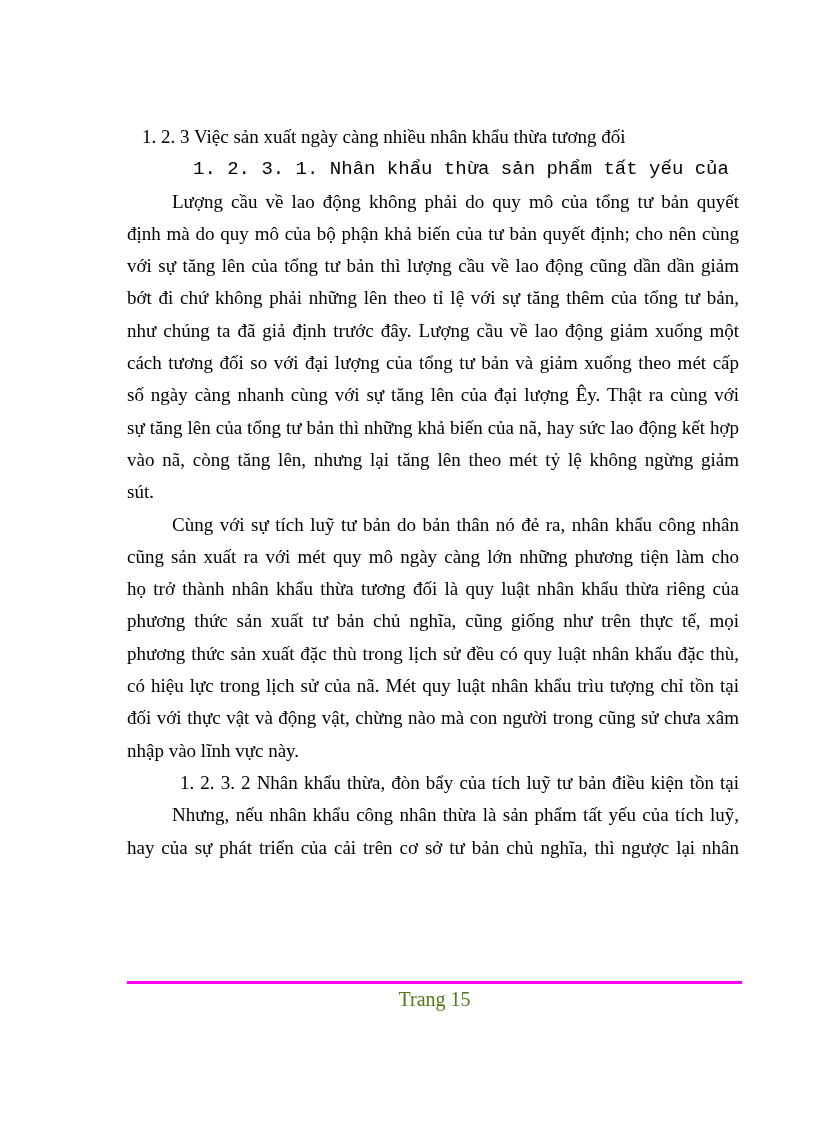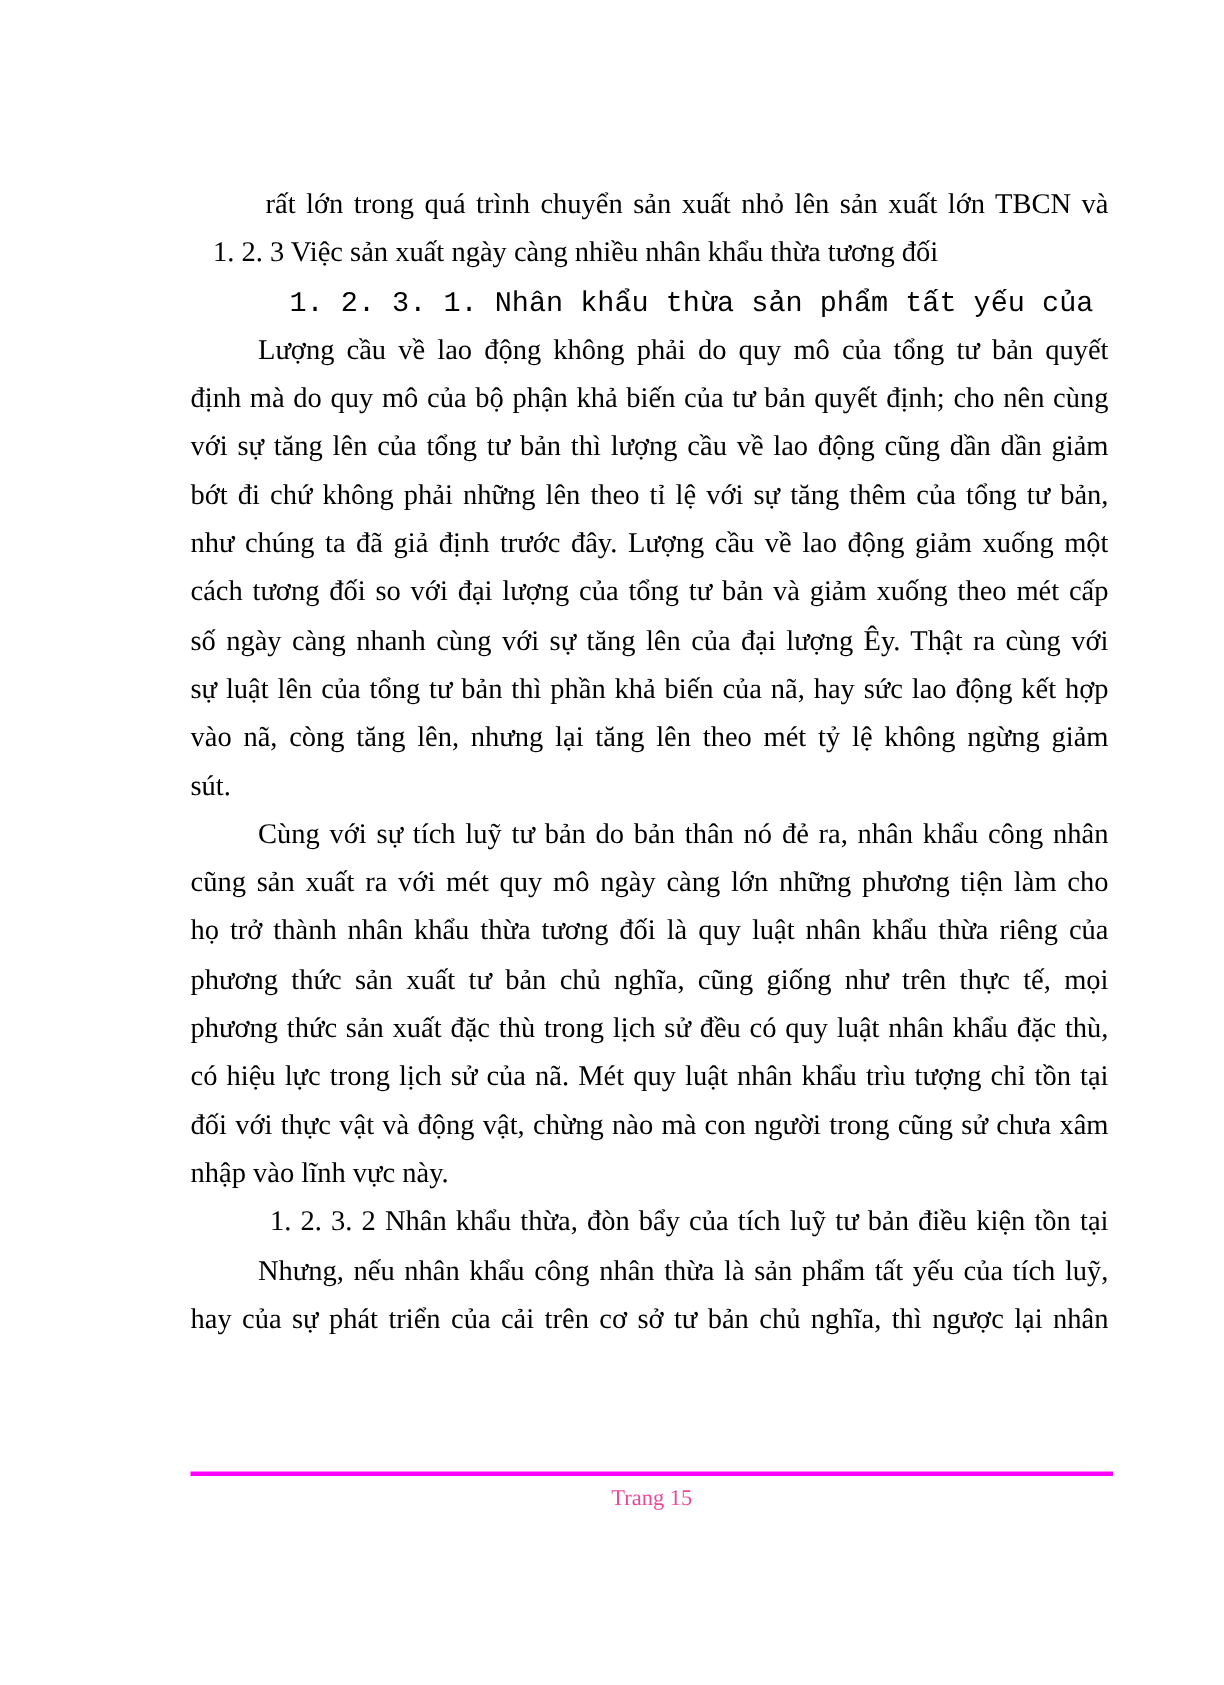--- a/index.html
+++ b/index.html
@@ -44,42 +44,41 @@
     width: 615px;
     height: 3px;
     background: #ff00ff;
   }
   .page-number {
     position: absolute;
     left: 127px;
     top: 984px;
     width: 615px;
     text-align: center;
-    font-size: 15px;
+    font-size: 20px;
     line-height: 30px;
-    color: #ec4899;
+    color: #4d7c0f;
     font-family: Liberation Serif, serif;
   }
 </style>
 </head>
 <body>
 
 <div class="page">
   <div class="text-block">
-    <div class="line i50">rất lớn trong quá trình chuyển sản xuất nhỏ lên sản xuất lớn TBCN và</div>
     <div class="line end i15">1. 2. 3 Việc sản xuất ngày càng nhiều nhân khẩu thừa tương đối</div>
     <div class="line end i66">1. 2. 3. 1. Nhân khẩu thừa sản phẩm tất yếu của tích lũy</div>
     <div class="line i45">Lượng cầu về lao động không phải do quy mô của tổng tư bản quyết</div>
     <div class="line">định mà do quy mô của bộ phận khả biến của tư bản quyết định; cho nên cùng</div>
     <div class="line">với sự tăng lên của tổng tư bản thì lượng cầu về lao động cũng dần dần giảm</div>
     <div class="line">bớt đi chứ không phải những lên theo tỉ lệ với sự tăng thêm của tổng tư bản,</div>
     <div class="line">như chúng ta đã giả định trước đây. Lượng cầu về lao động giảm xuống một</div>
     <div class="line">cách tương đối so với đại lượng của tổng tư bản và giảm xuống theo mét cấp</div>
     <div class="line">số ngày càng nhanh cùng với sự tăng lên của đại lượng Êy. Thật ra cùng với</div>
-    <div class="line">sự luật lên của tổng tư bản thì phần khả biến của nã, hay sức lao động kết hợp</div>
+    <div class="line">sự tăng lên của tổng tư bản thì những khả biến của nã, hay sức lao động kết hợp</div>
     <div class="line">vào nã, còng tăng lên, nhưng lại tăng lên theo mét tỷ lệ không ngừng giảm</div>
     <div class="line end">sút.</div>
     <div class="line i45">Cùng với sự tích luỹ tư bản do bản thân nó đẻ ra, nhân khẩu công nhân</div>
     <div class="line">cũng sản xuất ra với mét quy mô ngày càng lớn những phương tiện làm cho</div>
     <div class="line">họ trở thành nhân khẩu thừa tương đối là quy luật nhân khẩu thừa riêng của</div>
     <div class="line">phương thức sản xuất tư bản chủ nghĩa, cũng giống như trên thực tế, mọi</div>
     <div class="line">phương thức sản xuất đặc thù trong lịch sử đều có quy luật nhân khẩu đặc thù,</div>
     <div class="line">có hiệu lực trong lịch sử của nã. Mét quy luật nhân khẩu trìu tượng chỉ tồn tại</div>
     <div class="line">đối với thực vật và động vật, chừng nào mà con người trong cũng sử chưa xâm</div>
     <div class="line end">nhập vào lĩnh vực này.</div>

